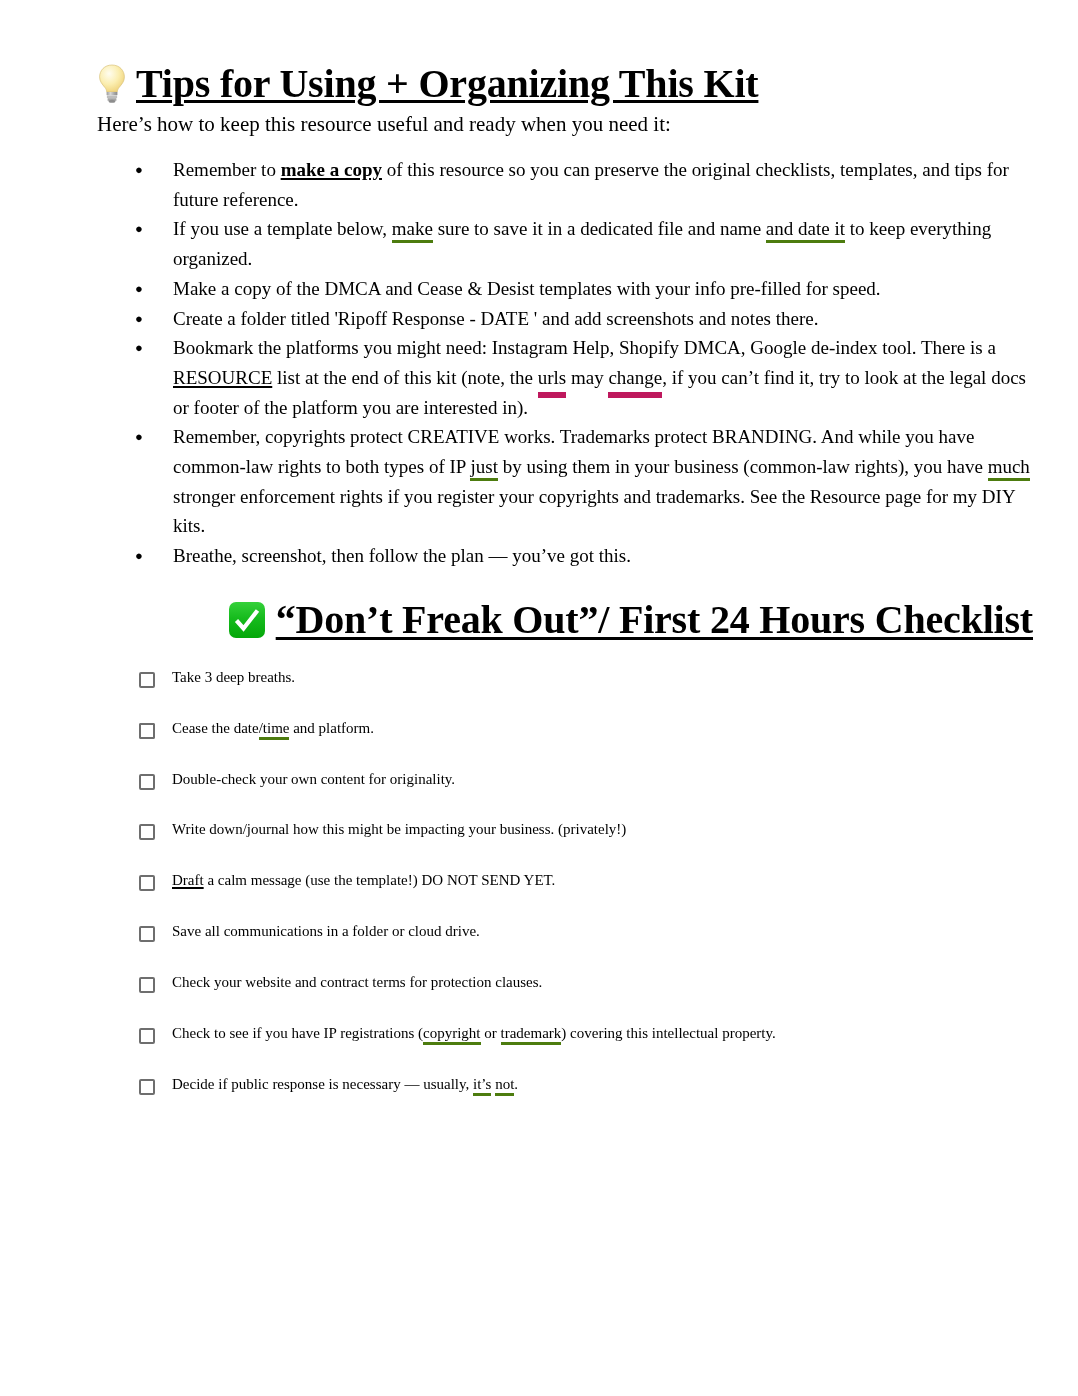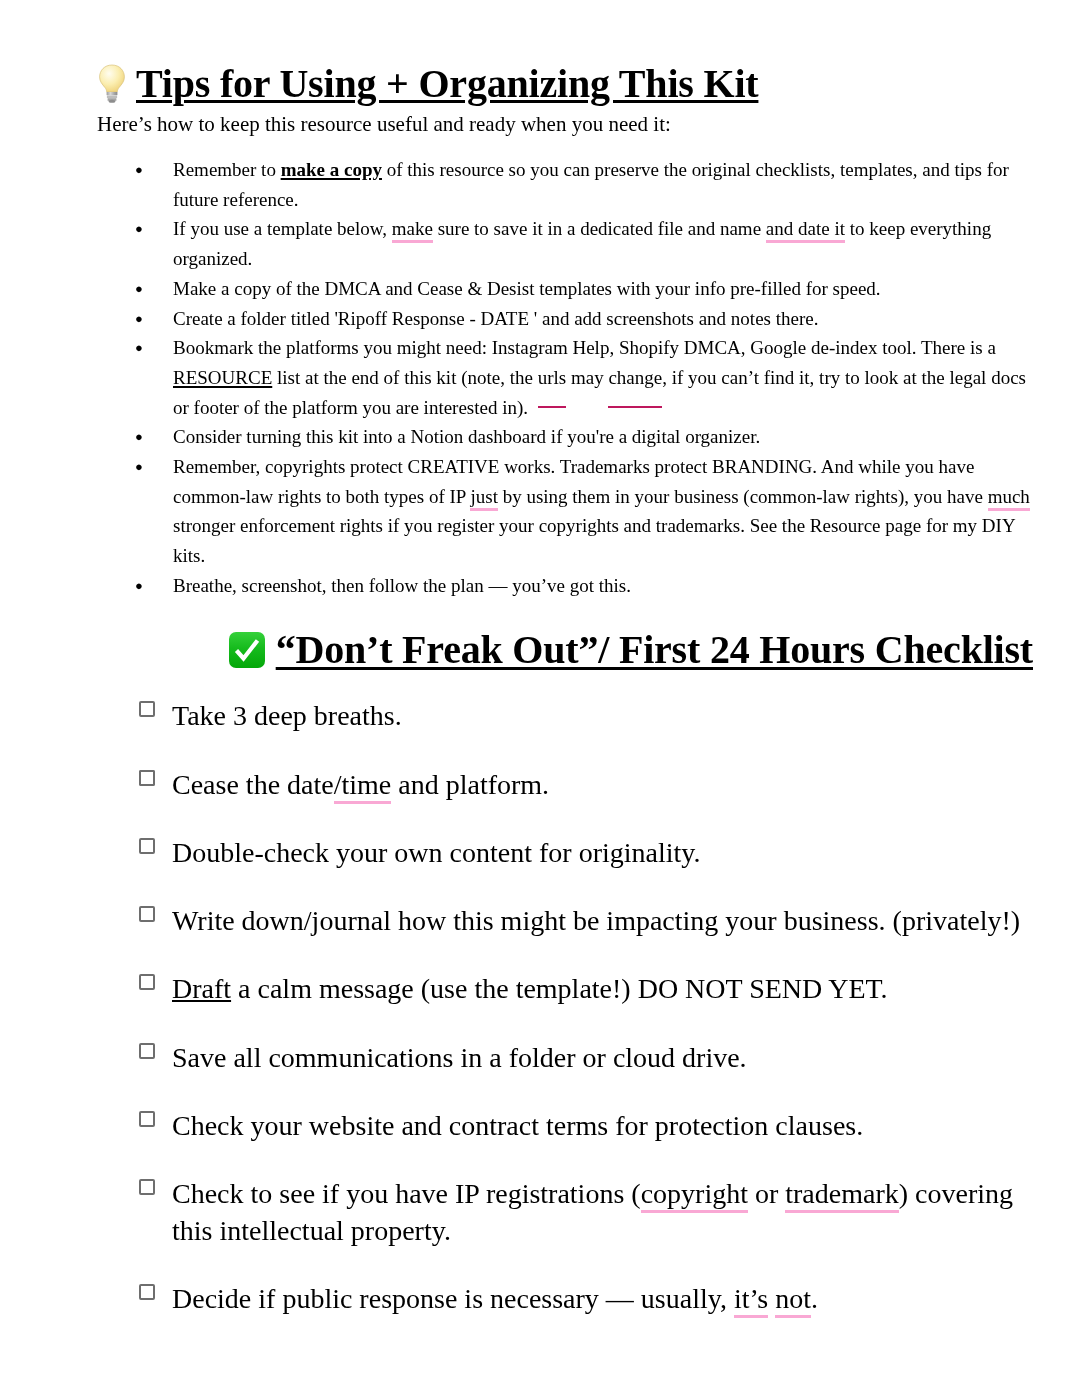--- a/index.html
+++ b/index.html
@@ -101,26 +101,26 @@
 
   
   .bold-ul {
     font-weight: bold;
     text-decoration: underline;
     text-decoration-thickness: 2px;
     text-underline-offset: 2px;
   }
   .b { font-weight: normal; }
   .sp-blue {
-    border-bottom: 3px solid #f9a8d4;
+    border-bottom: 3px solid #4d7c0f;
     padding-bottom: 1px;
   }
   .sp-red {
-    border-bottom: 2px solid #be185d;
-    padding-bottom: 18px;
+    border-bottom: 6px solid #be185d;
+    padding-bottom: 4px;
   }
   .link {
     color: #000000;
     text-decoration: underline;
     text-decoration-thickness: 1.5px;
     text-underline-offset: 2px;
   }
   .u-black {
     text-decoration: underline;
     text-decoration-thickness: 1.5px;
@@ -128,21 +128,21 @@
   }
 
   
   ul.checklist {
     list-style: none;
     margin: 24px 0 0 0;
     padding: 0;
   }
   ul.checklist > li {
     position: relative;
-    font-size: 28px;
+    font-size: 15px;
     line-height: 1.33;
     padding-left: 75px;
     margin-bottom: 31px;
   }
   .cbox {
     position: absolute;
     left: 42px;
     top: 4px;
     width: 16px;
     height: 16px;
@@ -184,21 +184,20 @@
     </h1>
 
     <p class="intro-line">Here’s how to keep this resource useful and ready when you need it:</p>
 
     <ul class="tips" id="tips-list">
         <li><span>Remember to </span><span class="bold-ul">make a copy</span><span> of this resource so you can preserve the original checklists, templates, and tips for future reference.</span></li>
         <li><span>If you use a template below, </span><span class="sp-blue">make</span><span> sure to save it in a dedicated file and name </span><span class="sp-blue">and date it</span><span> to keep everything organized.</span></li>
         <li><span>Make a copy of the DMCA and Cease &amp; Desist templates with your info pre-filled for speed.</span></li>
         <li><span>Create a folder titled 'Ripoff Response - DATE ' and add screenshots and notes there.</span></li>
         <li><span>Bookmark the platforms you might need: Instagram Help, Shopify DMCA, Google de-index tool. There is a </span><span class="link">RESOURCE</span><span> list at the end of this kit (note, the </span><span class="sp-red">urls</span><span> may </span><span class="sp-red">change</span><span>, if you can’t find it, try to look at the legal docs or footer of the platform you are interested in).</span></li>
-        <li><span>Consider turning this kit into a Notion dashboard if you're a digital organizer.</span></li>
         <li><span>Remember, copyrights protect CREATIVE works. Trademarks protect BRANDING. And while you have common-law rights to both types of IP </span><span class="sp-blue">just</span><span> by using them in your business (common-law rights), you have </span><span class="sp-blue">much</span><span> stronger enforcement rights if you register your copyrights and trademarks. See the Resource page for my DIY kits.</span></li>
         <li><span>Breathe, screenshot, then follow the plan — </span><span class="b">you’ve got this.</span></li>
       </ul>
 
     <h1 class="doc-heading-2" style="margin-top:26px;text-align:right;">
       <svg class="check-emoji" viewBox="0 0 38 38" xmlns="http://www.w3.org/2000/svg">
         <defs>
           <linearGradient id="greenGrad" x1="0" y1="0" x2="0" y2="1">
             <stop offset="0%" stop-color="#35d13a"></stop>
             <stop offset="45%" stop-color="#16bb1d"></stop>

